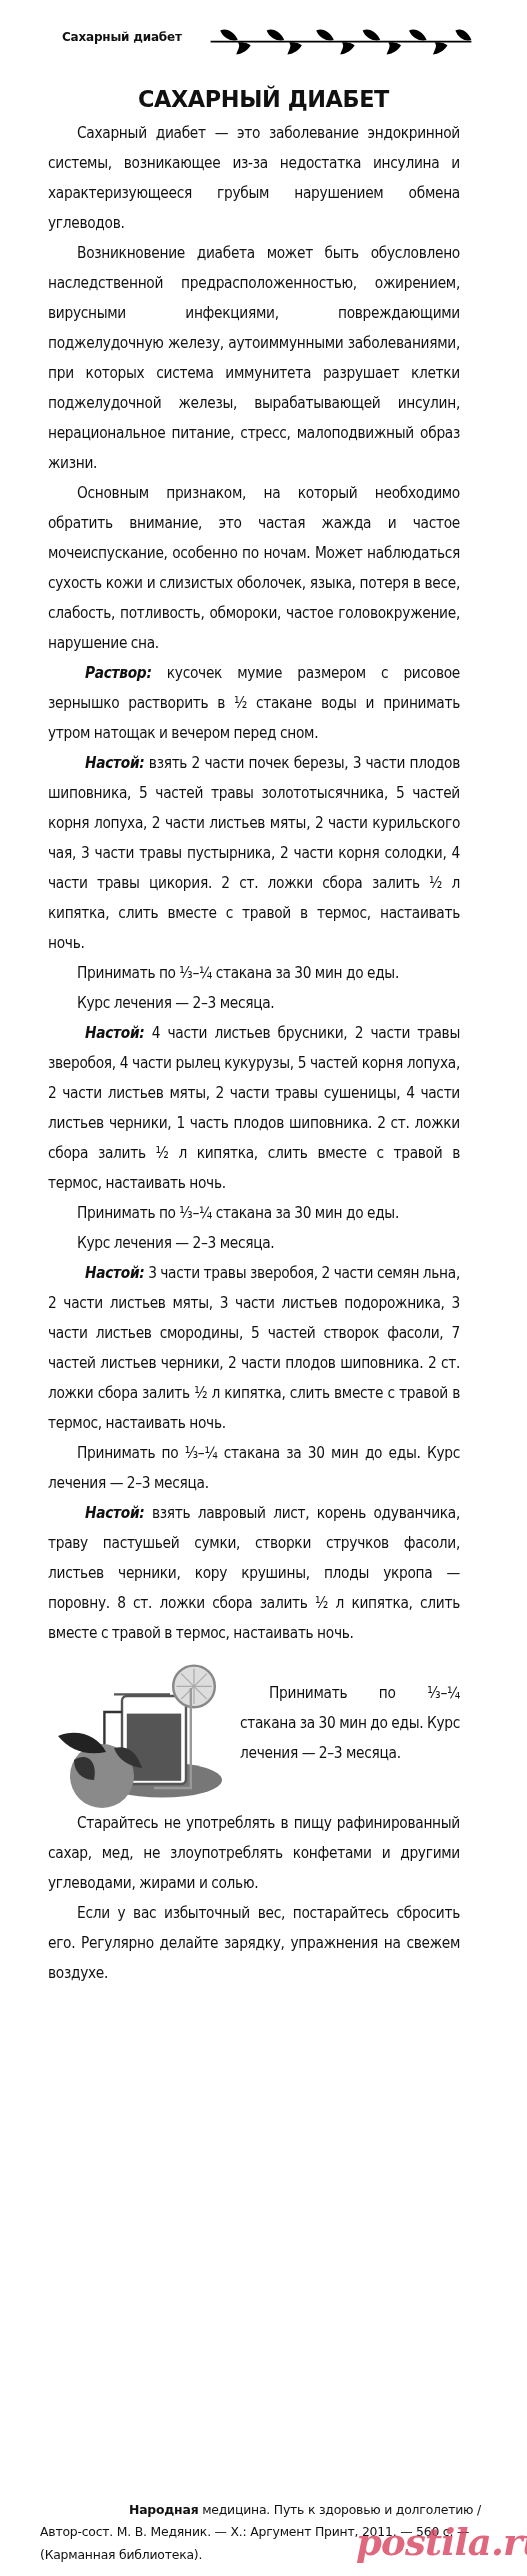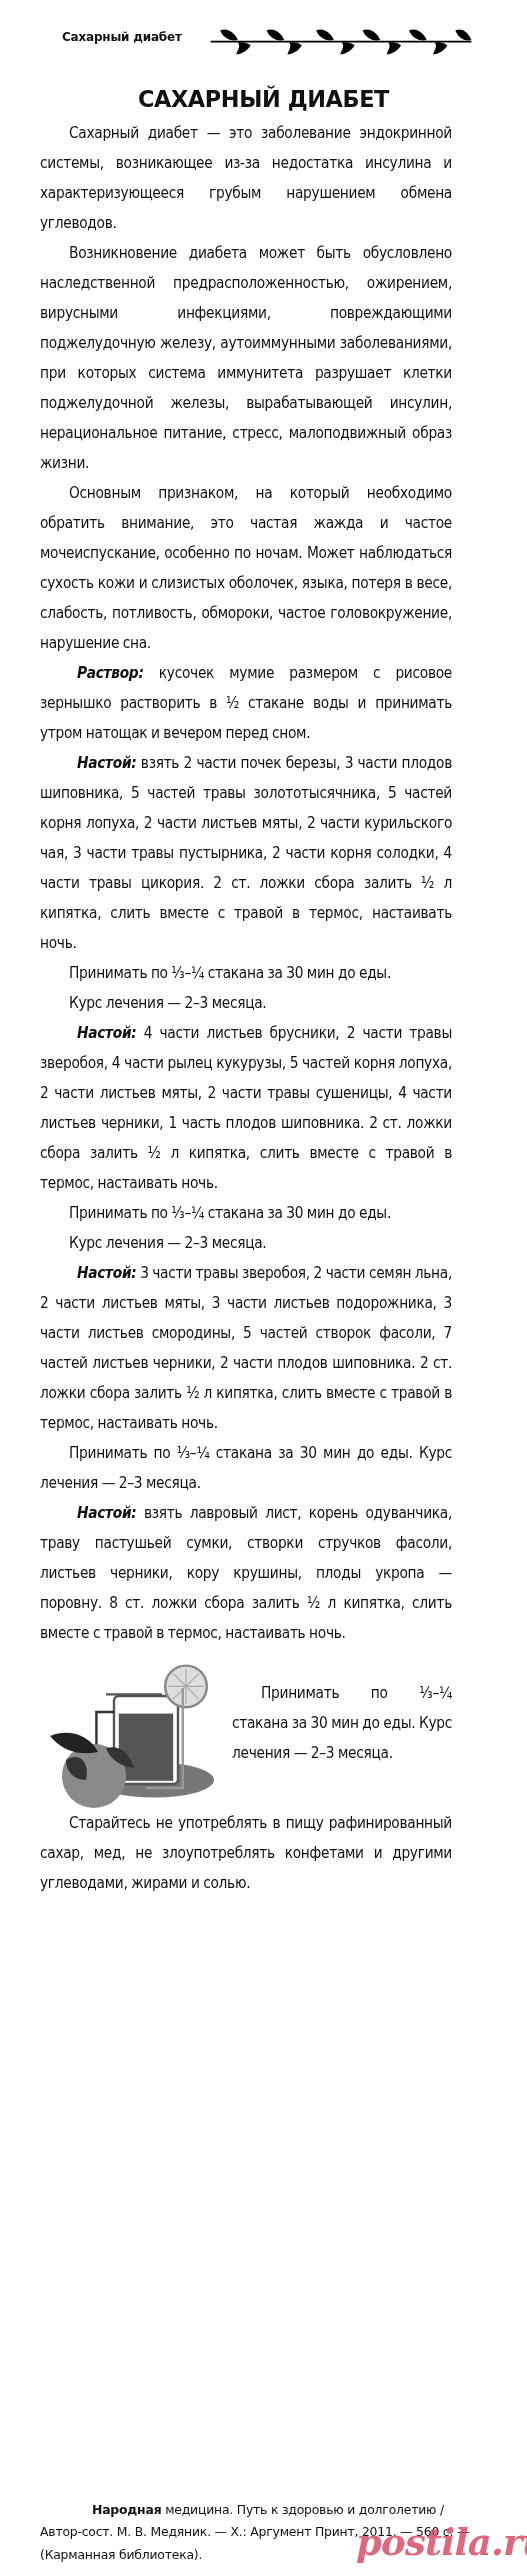--- a/index.html
+++ b/index.html
@@ -4,31 +4,31 @@
 <style>
   html, body { margin: 0; padding: 0; background: #ffffff; }
   body { width: 527px; height: 2576px; position: relative; overflow: hidden;
          font-family: "DejaVu Sans", "Liberation Sans", sans-serif; color: #111; }
   .running-head { position: absolute; left: 62px; top: 30px; font-size: 12px; font-weight: bold;
                   letter-spacing: -0.2px; font-family: "DejaVu Sans", sans-serif; }
   .ornament { position: absolute; left: 209px; top: 24px; width: 264px; height: 40px; }
   .title { position: absolute; left: 0; width: 527px; top: 86px; text-align: center;
            font-size: 22.4px; font-weight: bold; letter-spacing: -0.4px;
            font-family: "DejaVu Sans", sans-serif; }
-  .col { position: absolute; left: 40px; width: 412px; top: 118px; }
+  .col { position: absolute; left: 48px; width: 412px; top: 118px; }
   .p { margin: 0; font-size: 15.3px; line-height: 30px; text-indent: 29px; text-align: justify;
        letter-spacing: -0.3px; word-spacing: -0.4px; font-family: "DejaVu Sans Condensed", "DejaVu Sans", sans-serif; }
   .lbl { font-weight: bold; font-style: italic; margin-left: 8px; }
   .fig-wrap { position: relative; }
   .fig { float: left; width: 184px; height: 160px; margin: 0 14.4px 0 -6.4px; shape-outside: margin-box; }
   .clear { clear: both; }
   .cite { position: absolute; left: 40px; width: 447px; top: 2499px; font-size: 12.4px; line-height: 22.4px;
           letter-spacing: -0.2px; font-family: "DejaVu Sans", sans-serif; }
   .cite .ind { display: inline-block; width: 52px; }
-  .cite b { font-weight: bold; }
+  .cite b { font-weight: bold; margin-left: 37px; }
   .watermark { position: absolute; left: 356px; top: 2520px; font-family: "DejaVu Serif", serif;
                font-size: 37px; font-weight: bold; font-style: italic; color: rgba(214, 60, 90, 0.78);
                letter-spacing: -0.8px; }
 </style>
 </head>
 <body>
 
 <div class="running-head">Сахарный диабет</div>
 
 <svg class="ornament" viewBox="0 0 330 50">
@@ -84,20 +84,21 @@
       <path d="M20 110 C45 100 70 110 80 130 C55 135 35 128 20 110 Z" fill="#222"></path>
       <path d="M90 125 C110 120 120 135 125 150 C110 148 95 140 90 125 Z" fill="#333"></path>
       <path d="M40 140 C55 130 70 140 65 165 C50 165 40 155 40 140 Z" fill="#333"></path>
     </svg>
     <p class="p" style="padding-top:0;">&nbsp;</p>
     <p class="p"><span>Принимать по ⅓–¼ стакана за 30 мин до еды. Курс лечения — 2–3 месяца.</span></p>
     <div class="clear"></div>
   </div>
 
   <p class="p"><span>Старайтесь не употреблять в пищу рафинированный сахар, мед, не злоупотреблять конфетами и другими углеводами, жирами и солью.</span></p>
+  <p class="p"><span>Если у вас избыточный вес, постарайтесь сбросить его. Регулярно делайте зарядку, упражнения на свежем воздухе.</span></p>
 </div>
 
 <div class="cite">
   <span class="ind"></span><b>Народная</b><span> медицина. Путь к здоровью и долголетию / Автор-сост. М. В. Медяник. — Х.: Аргумент Принт, 2011. — 560 с. — (Карманная библиотека).</span>
 </div>
 
 <div class="watermark">postila.ru</div>
 
 
 </body></html>

